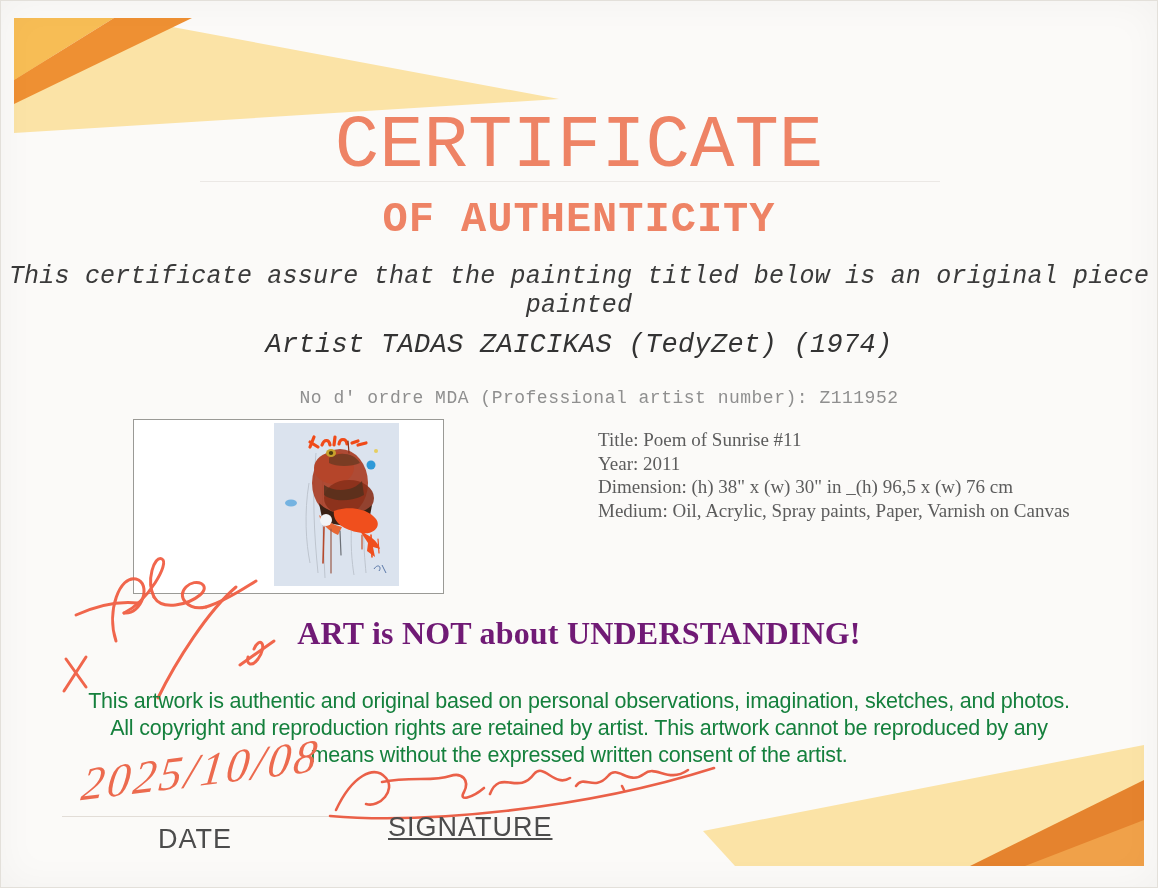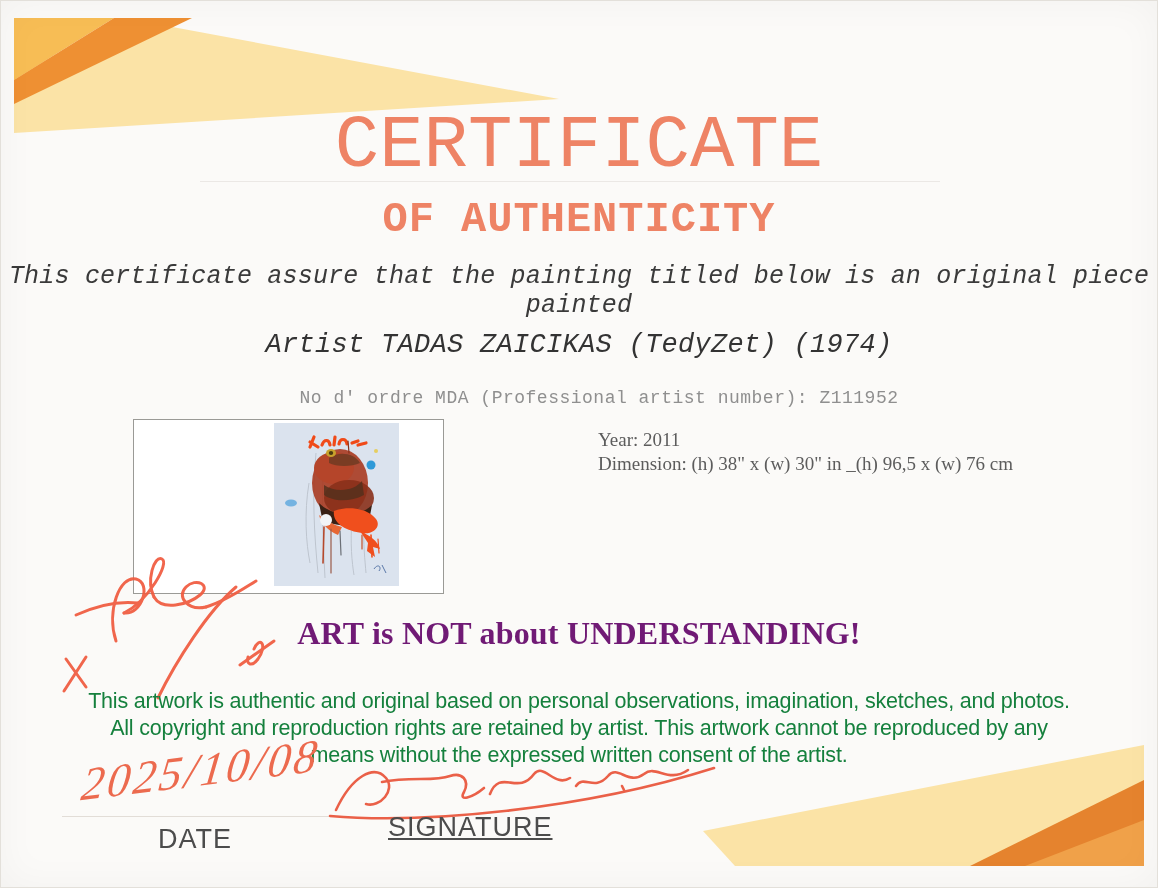--- a/index.html
+++ b/index.html
@@ -137,22 +137,24 @@
       <path d="M104 116 L 105 130" stroke="#f04f1d" stroke-width="1.2"></path>
       <path d="M88 112 L 88 126" stroke="#c2502a" stroke-width="1.2"></path>
       <path d="M75 30 L 74 18" stroke="#8a3019" stroke-width="1.2"></path>
     </g>
 
     <path d="M100 146 C 104 140, 108 144, 105 148 M108 142 L 112 150" stroke="#5a78a8" stroke-width="1" fill="none"></path>
   </svg>
 </div>
 
 <div class="abs details">
+  <div>Title: Poem of Sunrise #11</div>
   <div>Year: 2011</div>
   <div>Dimension: (h) 38" x (w) 30" in _(h) 96,5 x (w) 76 cm</div>
+  <div>Medium: Oil, Acrylic, Spray paints, Paper, Varnish on Canvas</div>
 </div>
 
 <svg class="abs" style="left:58px;top:553px;" width="265" height="148" viewBox="0 0 265 148">
   <g stroke="#f05a3e" stroke-width="3" fill="none" stroke-linecap="round" opacity="0.92">
     <path d="M18 62 C 40 52, 62 48, 80 50"></path>
     <path d="M58 88 C 48 58, 62 22, 78 26 C 94 30, 84 62, 66 60"></path>
     <path d="M66 60 C 90 48, 112 10, 104 6 C 96 2, 88 28, 96 44"></path>
     <path d="M96 44 C 104 58, 130 52, 142 42 C 154 32, 138 24, 128 34 C 118 44, 130 58, 148 54"></path>
     <path d="M148 54 C 168 48, 188 34, 198 28"></path>
     <path d="M100 145 C 118 108, 150 58, 178 34"></path>

